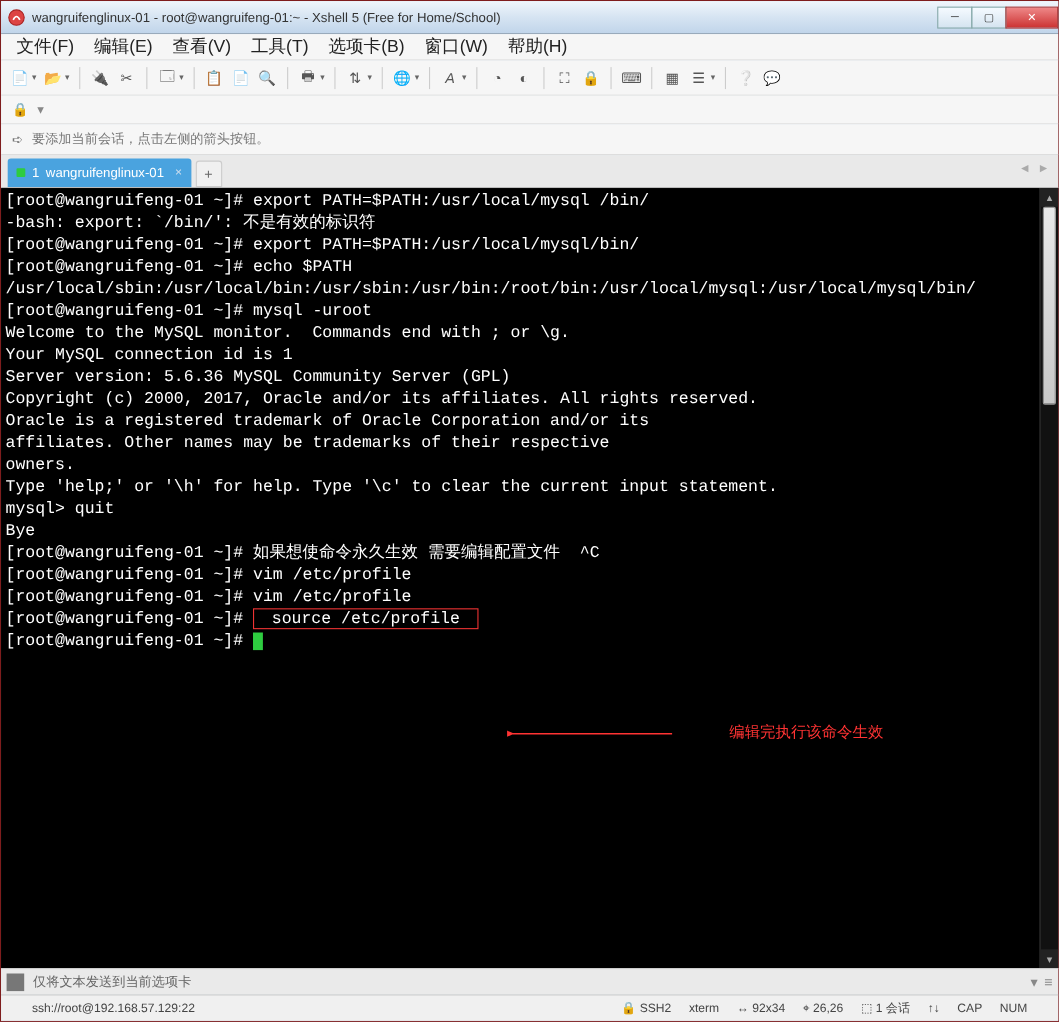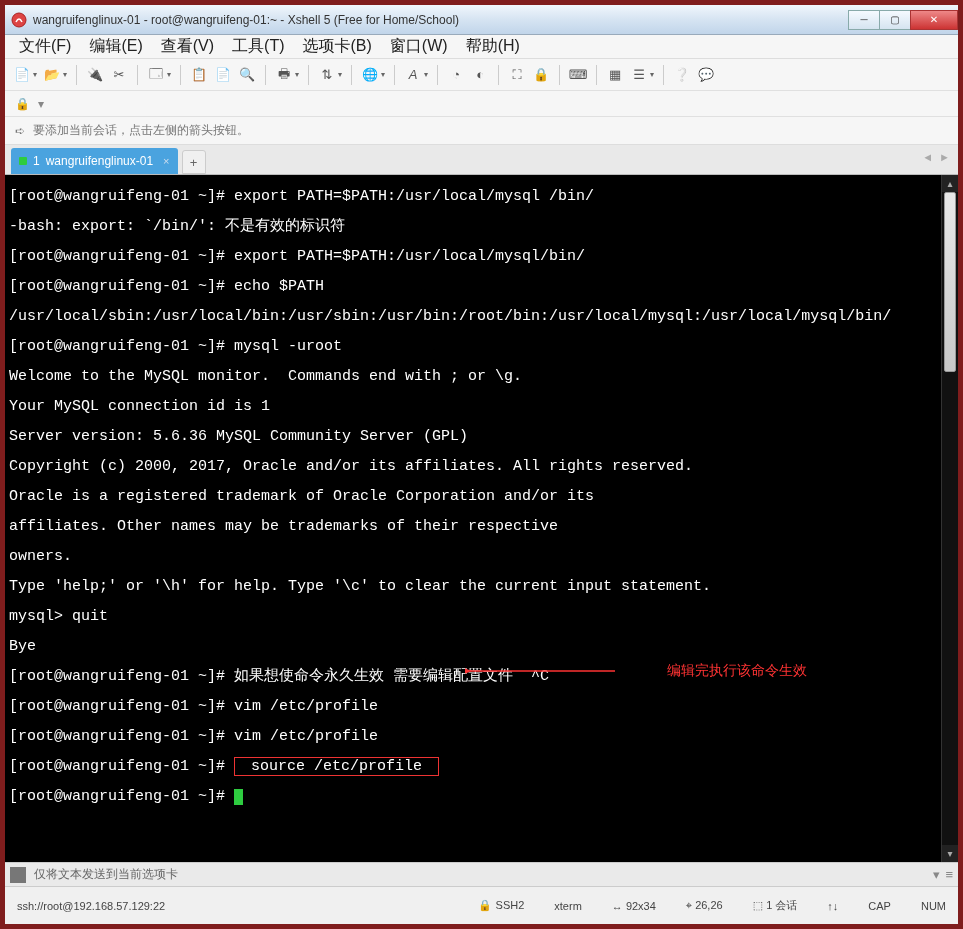--- a/index.html
+++ b/index.html
@@ -1,17 +1,17 @@
 <!DOCTYPE html>
 <html><head>
 <meta charset="utf-8">
 <style>
 * { margin: 0; padding: 0; box-sizing: border-box; }
 html, body { width: 963px; height: 929px; font-family: "Microsoft YaHei", Arial, sans-serif; overflow: hidden; background: #d4e4f4; }
-.window { width: 963px; height: 929px; display: flex; flex-direction: column; border: 5px solid #7f1d1d; }
+.window { width: 963px; height: 929px; display: flex; flex-direction: column; border: 1px solid #7f1d1d; }
 .titlebar { height: 30px; background: linear-gradient(to bottom, #f0f6fc 0%, #d6e4f2 50%, #c1d5ea 100%); display: flex; align-items: center; padding: 0 6px; border-bottom: 1px solid #9ab; }
 .titlebar .app-icon { width: 16px; height: 16px; margin-right: 6px; display: inline-flex; }
 .titlebar .title-text { font-size: 12px; color: #333; flex: 1; }
 .win-controls { display: flex; gap: 0; margin-right: -6px; }
 .win-btn { width: 32px; height: 20px; display: flex; align-items: center; justify-content: center; font-size: 10px; color: #333; border: 1px solid #8aa; background: linear-gradient(#f5faff,#d5e4f0); margin-left: -1px; }
 .win-btn.close { width: 48px; background: linear-gradient(#e88,#c33); color: #fff; border-color: #a33; }
 .menubar { height: 24px; background: #f6f6f6; display: flex; align-items: center; padding: 0 10px; gap: 10px; font-size: 16px; color: #222; border-bottom: 1px solid #ddd; }
 .menubar span { padding: 2px 4px; cursor: default; }
 .toolbar { height: 32px; background: #f6f6f6; display: flex; align-items: center; padding: 0 8px; gap: 6px; border-bottom: 1px solid #e0e0e0; }
 .toolbar .tbtn { width: 18px; height: 18px; display: inline-flex; align-items: center; justify-content: center; color: #555; font-size: 13px; }
@@ -23,33 +23,33 @@
 .addrbar .chev { color: #888; }
 .hintbar { height: 28px; background: #f6f6f6; display: flex; align-items: center; padding: 0 10px; gap: 8px; font-size: 12px; color: #777; border-bottom: 1px solid #ddd; }
 .tabbar { height: 30px; background: #e9e9e9; display: flex; align-items: flex-end; padding: 0 6px; border-bottom: 1px solid #bbb; position: relative; }
 .tab { height: 26px; background: #4aa3df; color: #fff; display: flex; align-items: center; padding: 0 8px; font-size: 12px; border-radius: 3px 3px 0 0; gap: 6px; }
 .tab .status-dot { width: 8px; height: 8px; background: #2ecc40; border-radius: 1px; }
 .tab .tab-close { font-size: 11px; color: #cde; margin-left: 4px; }
 .tab-add { width: 24px; height: 24px; margin-left: 4px; background: #f0f0f0; border: 1px solid #ccc; border-radius: 3px 3px 0 0; display: flex; align-items: center; justify-content: center; font-size: 13px; color: #666; }
 .tab-nav { position: absolute; right: 8px; top: 6px; display: flex; gap: 6px; color: #aaa; font-size: 11px; }
 .terminal-wrap { flex: 1; display: flex; background: #000; overflow: hidden; }
 .terminal { flex: 1; background: #000; color: #fff; font-family: "Consolas","Courier New",monospace; font-size: 15px; line-height: 20px; padding: 2px 4px; white-space: pre; overflow: hidden; position: relative; }
-.terminal .line { white-space: pre-wrap; word-break: break-all; margin-top: 10px; }
+.terminal .line { white-space: pre-wrap; word-break: break-all; }
 .terminal .boxed { border: 1px solid #e33; padding: 0 16px; }
 .terminal .cursor { display: inline-block; width: 9px; height: 16px; background: #2ecc40; vertical-align: text-bottom; }
 .terminal .anno { position: absolute; color: #f33; font-family: "Microsoft YaHei"; font-size: 14px; margin-left: 42px; }
 .terminal .arrow-svg { position: absolute; pointer-events: none; }
 .scroll-track { width: 17px; background: #111; position: relative; border-left: 1px solid #333; }
 .scroll-arrow { height: 17px; background: #222; color: #aaa; display: flex; align-items: center; justify-content: center; font-size: 10px; }
 .scroll-thumb { position: absolute; left: 2px; right: 2px; top: 17px; height: 180px; background: linear-gradient(#e8e8e8,#c8c8c8); border: 1px solid #999; border-radius: 2px; }
 .send-bar { height: 24px; background: #eaeaea; display: flex; align-items: center; padding: 0 5px; gap: 8px; font-size: 12px; color: #666; border-top: 1px solid #ccc; }
 .send-bar .icon { width: 16px; height: 16px; background: #777; display: inline-block; }
 .send-bar .input-area { flex: 1; }
 .send-bar .right-icons { display: flex; gap: 6px; color: #888; font-size: 13px; }
-.statusbar { height: 38px; background: #f0f0f0; display: flex; align-items: center; padding: 0 8px; font-size: 11px; color: #444; border-top: 1px solid #ccc; gap: 22px; }
+.statusbar { height: 24px; background: #f0f0f0; display: flex; align-items: center; padding: 0 24px; font-size: 11px; color: #444; border-top: 1px solid #ccc; gap: 8px; }
 .statusbar .sb-left { flex: 1; }
 .statusbar .sb-item { padding: 0 4px; }
 </style>
 </head>
 <body>
 
 <div class="window">
 
   <div class="titlebar">
     <span class="app-icon">

